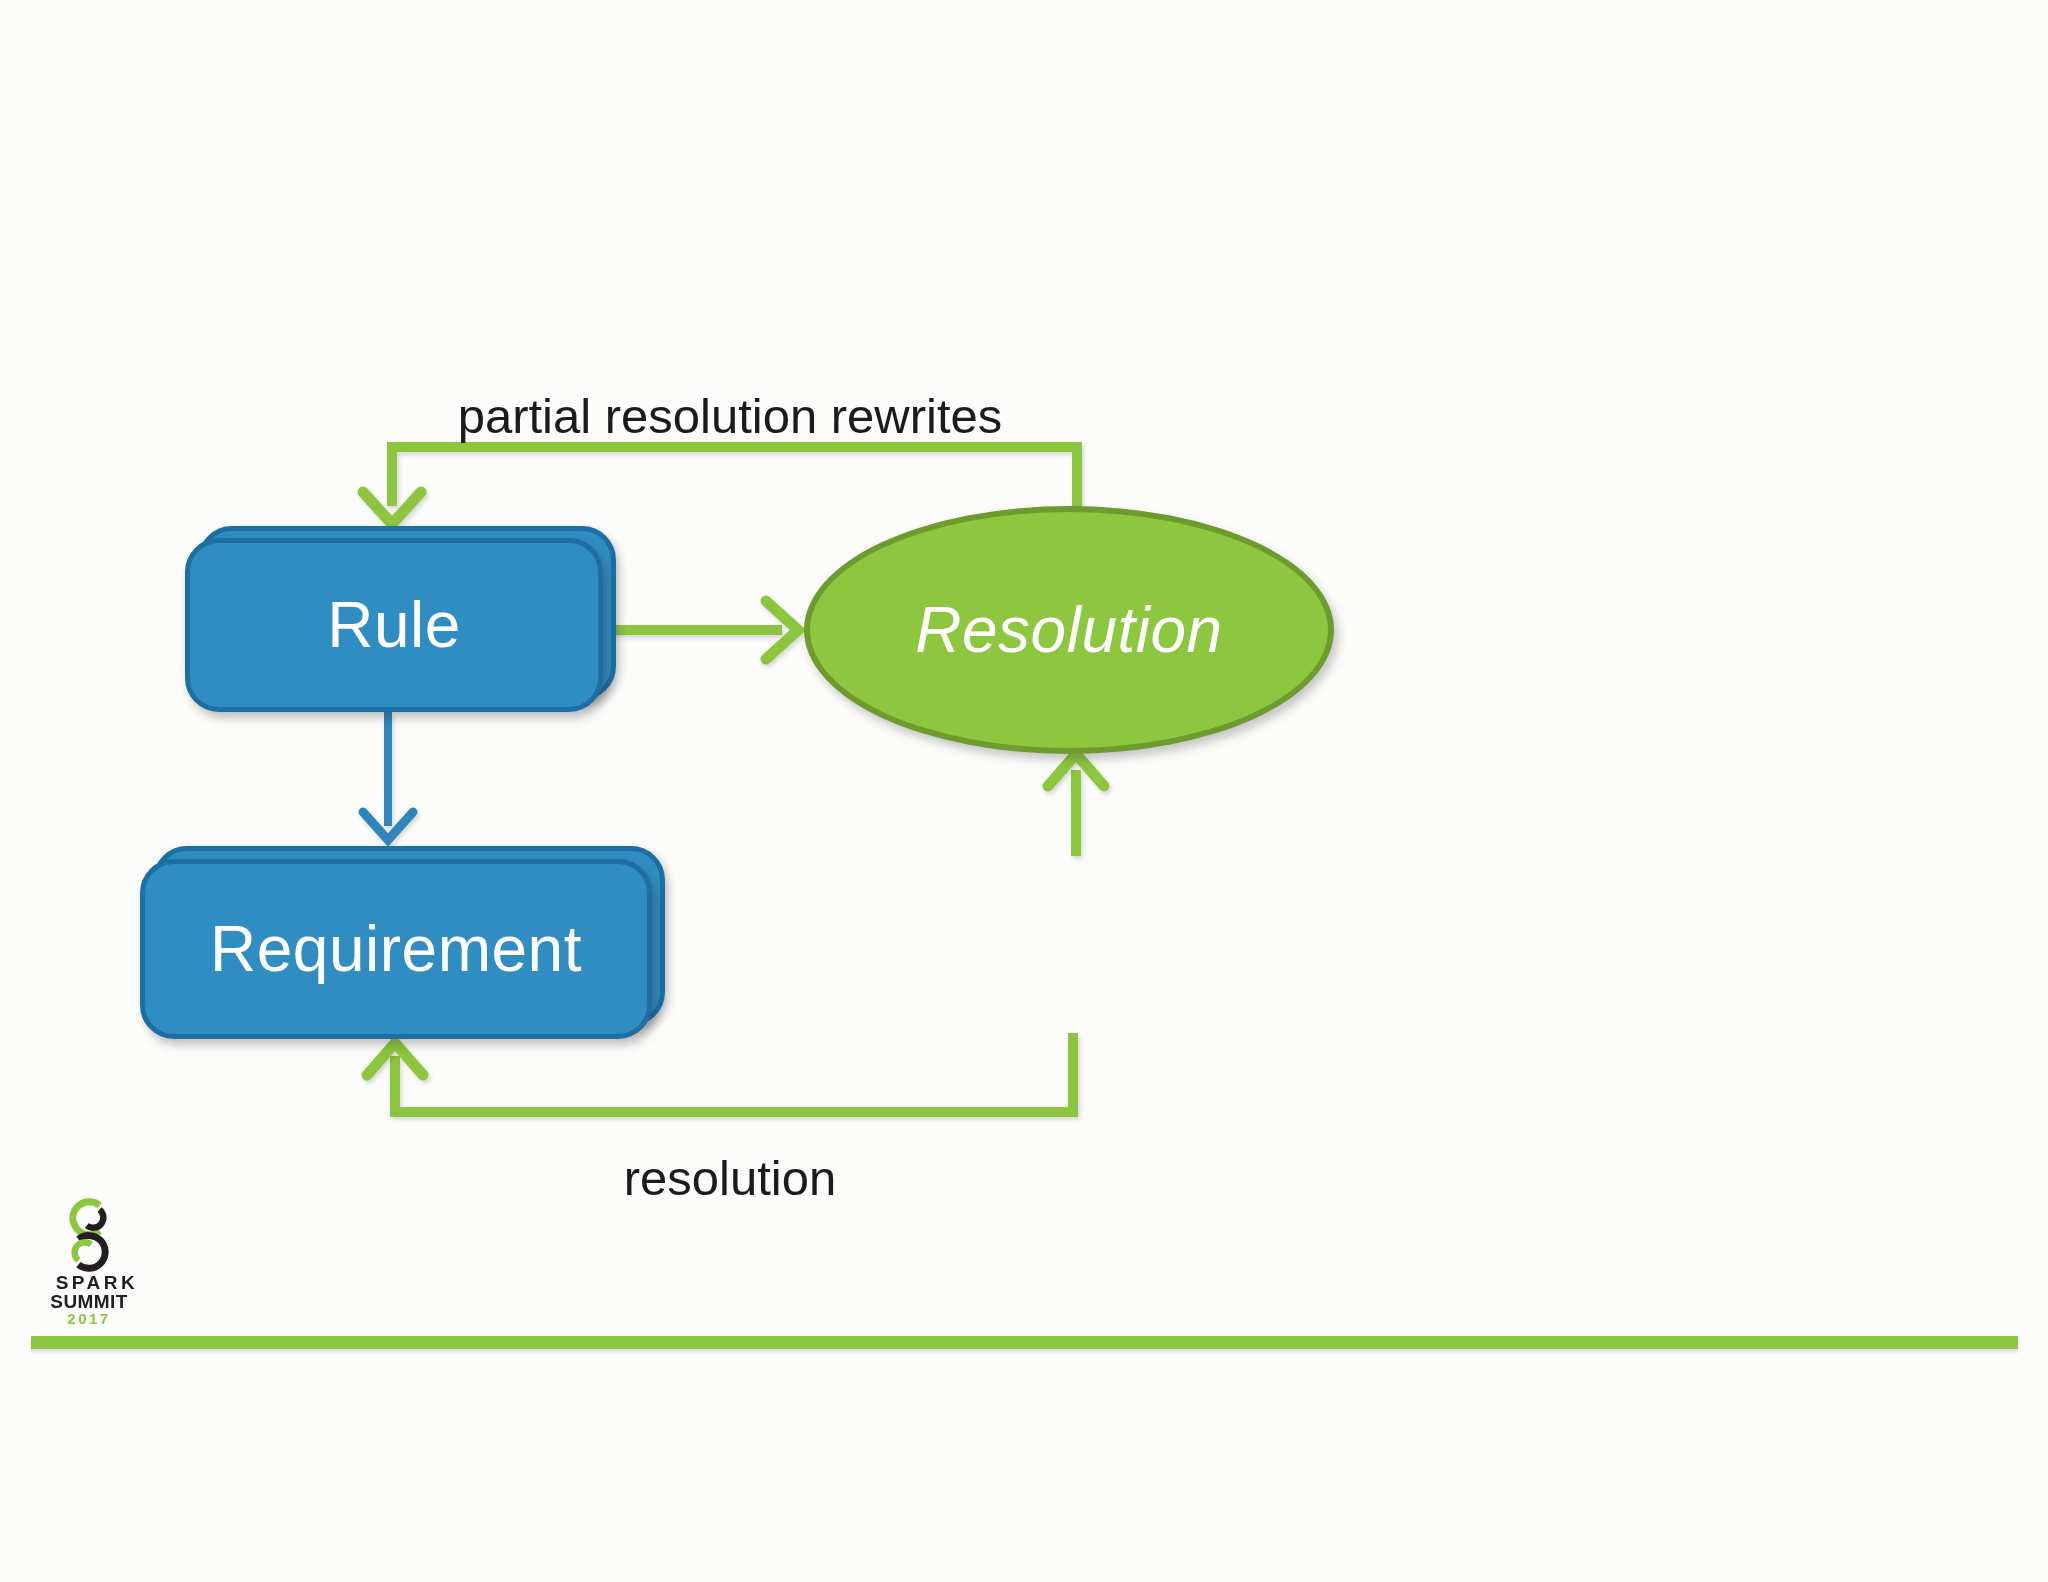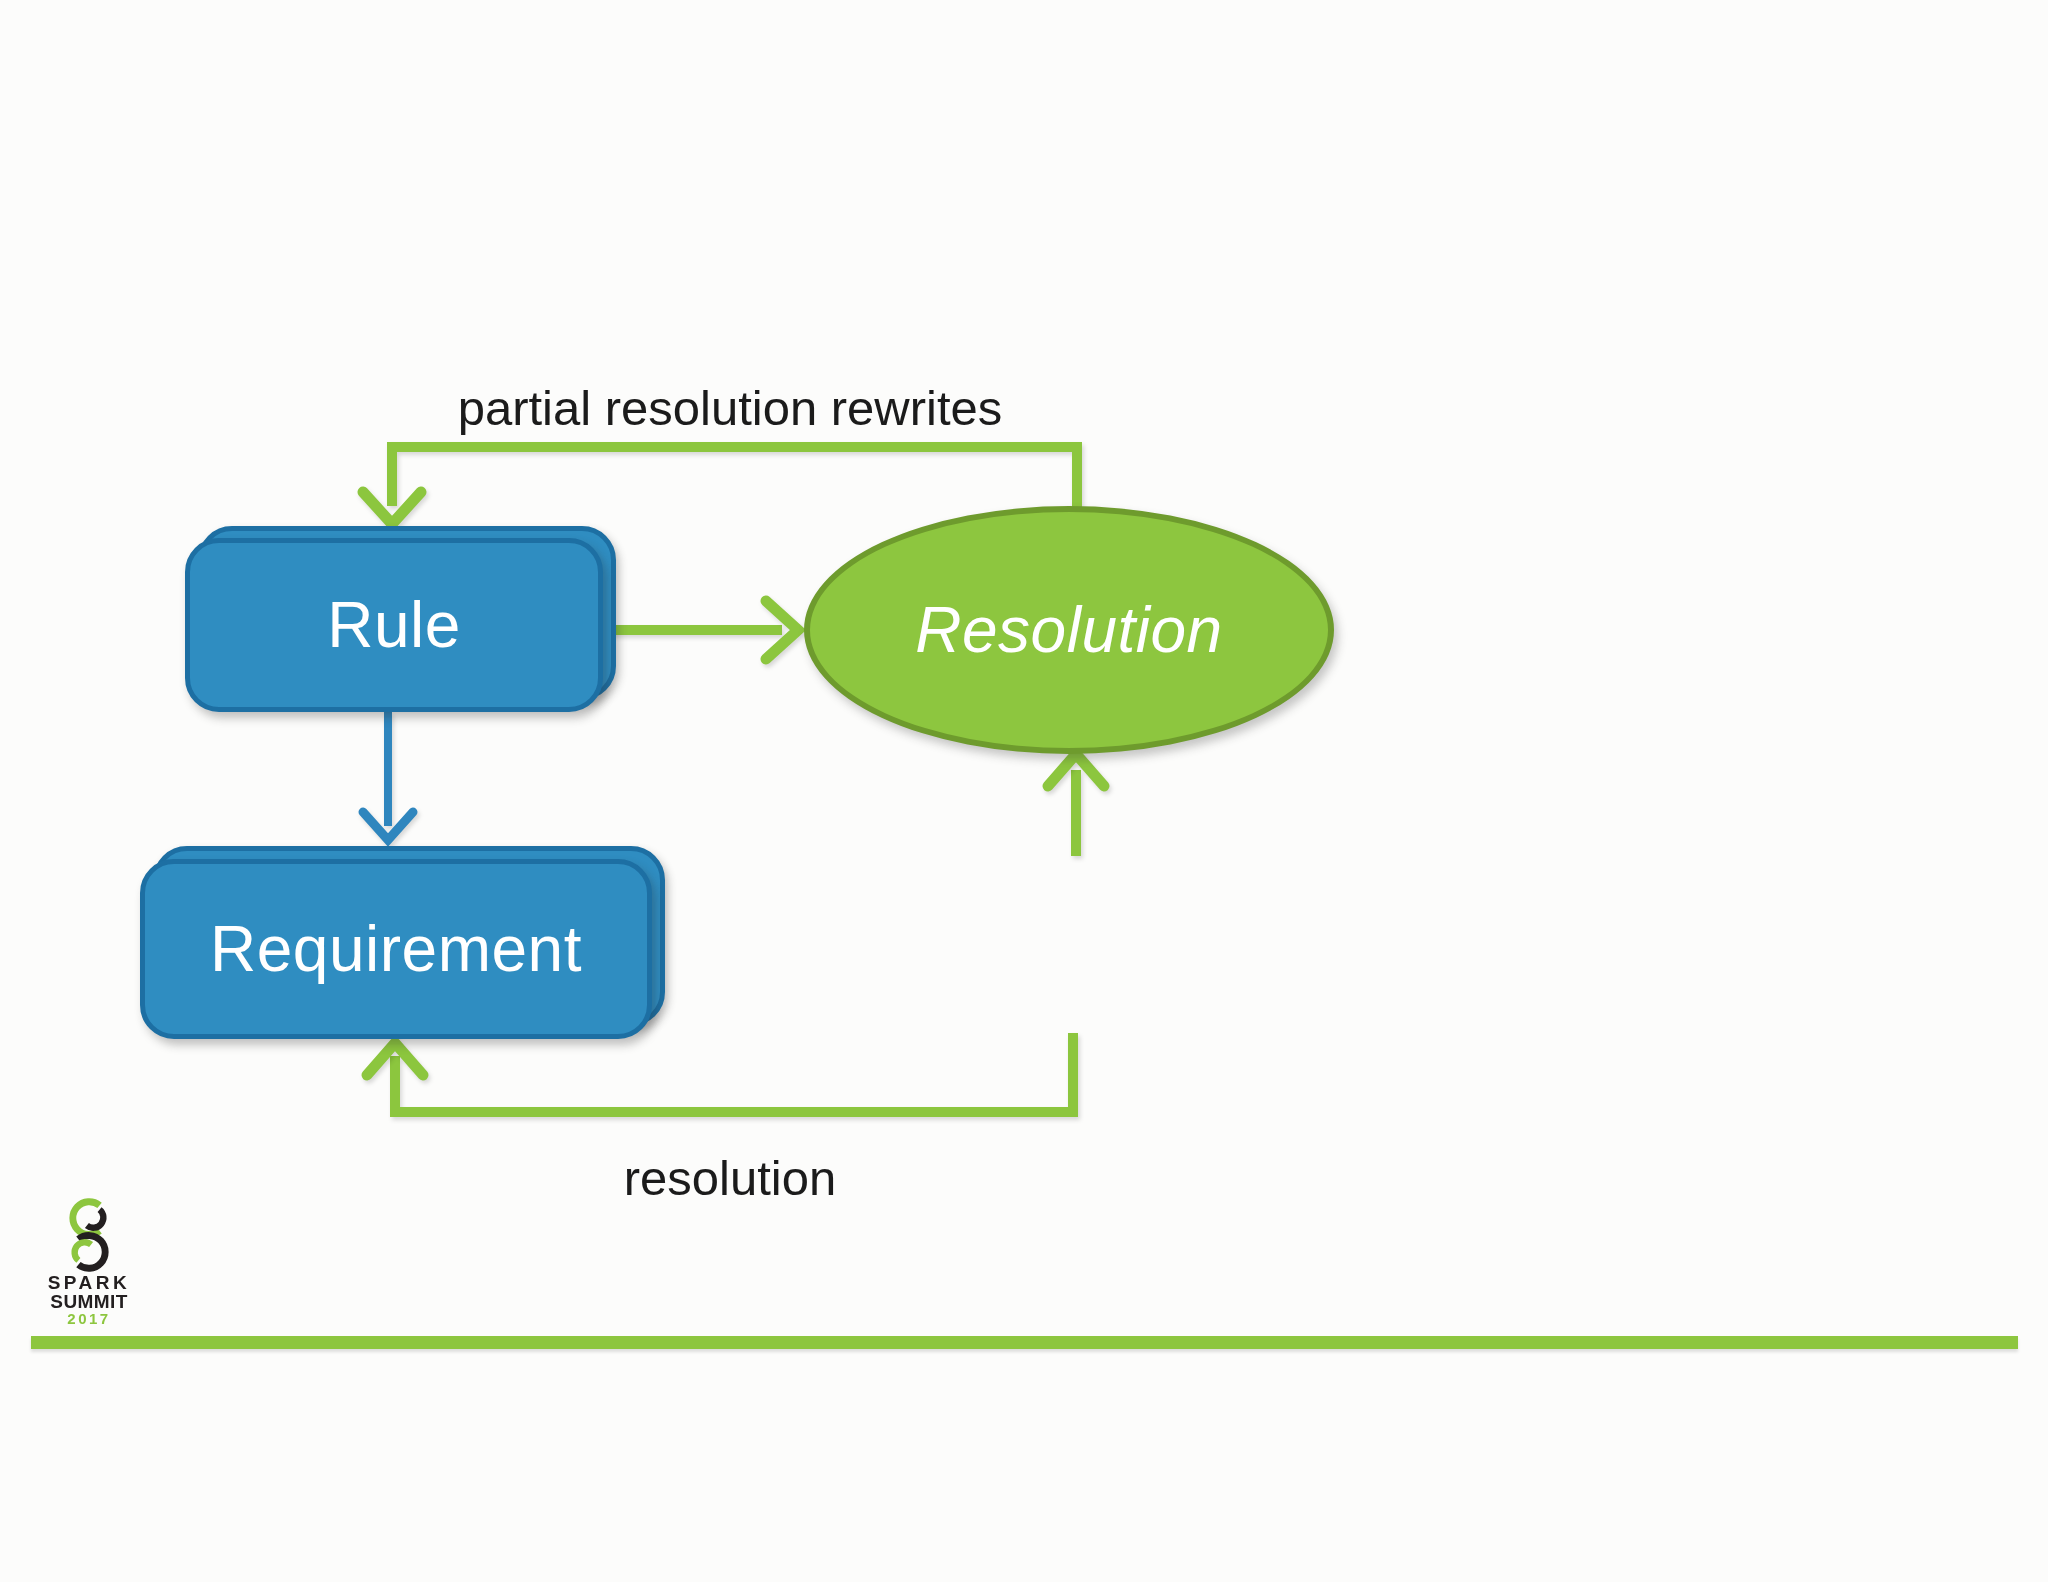--- a/index.html
+++ b/index.html
@@ -48,21 +48,21 @@
 
   
   .edge-label{
     position:absolute;color:var(--text-dark,#1b1b1b);
     font-size:49px;text-align:center;white-space:nowrap;
   }
 
   
   .logo{position:absolute;left:46px;top:1198px;width:86px;}
   .logo-mark{position:absolute;left:14px;top:0;width:58px;height:74px;}
-  .logo-line1{position:absolute;left:0;top:74px;width:86px;text-align:center;
+  .logo-line1{position:absolute;left:8px;top:74px;width:86px;text-align:center;
     font-size:19px;font-weight:bold;letter-spacing:3.5px;color:var(--logo-black,#231f20);}
   .logo-line2{position:absolute;left:0;top:93px;width:86px;text-align:center;
     font-size:19px;font-weight:bold;letter-spacing:0.4px;color:var(--logo-black,#231f20);}
   .logo-year{position:absolute;left:0;top:112px;width:86px;text-align:center;
     font-size:15px;font-weight:bold;letter-spacing:2.5px;color:var(--green-fill,#8dc63f);}
 
   .divider{
     position:absolute;left:31px;top:1336px;width:1987px;height:13px;
     background:var(--green-fill,#8dc63f);
     box-shadow:0 3px 3px rgba(0,0,0,0.12);
@@ -84,21 +84,21 @@
     <path class="edge-blue" d="M 388 712 L 388 826"></path>
     <polyline class="edge-blue-head" points="363,812 388,840 413,812"></polyline>
 
     <path class="edge-green" d="M 1076 856 L 1076 770"></path>
     <polyline class="edge-green-head" points="1048,786 1076,754 1104,786"></polyline>
 
     <path class="edge-green" d="M 1073 1033 L 1073 1112 L 395 1112 L 395 1056"></path>
     <polyline class="edge-green-head" points="367,1075 395,1043 423,1075"></polyline>
   </svg>
 
-  <div class="edge-label" style="left:400px;top:380px;width:660px;text-align:center;">partial resolution rewrites</div>
+  <div class="edge-label" style="left:400px;top:388px;width:660px;text-align:center;">partial resolution rewrites</div>
   <div class="edge-label" style="left:490px;top:1150px;width:480px;">resolution</div>
 
   <div class="card back" style="left:198px;top:526px;width:418px;height:174px;"></div>
   <div class="card front" style="left:185px;top:538px;width:418px;height:174px;">
     <span class="node-label">Rule</span>
   </div>
 
   <div class="ellipse" style="left:804px;top:506px;width:530px;height:248px;font-style:italic;">
     <span class="node-label">Resolution</span>
   </div>

